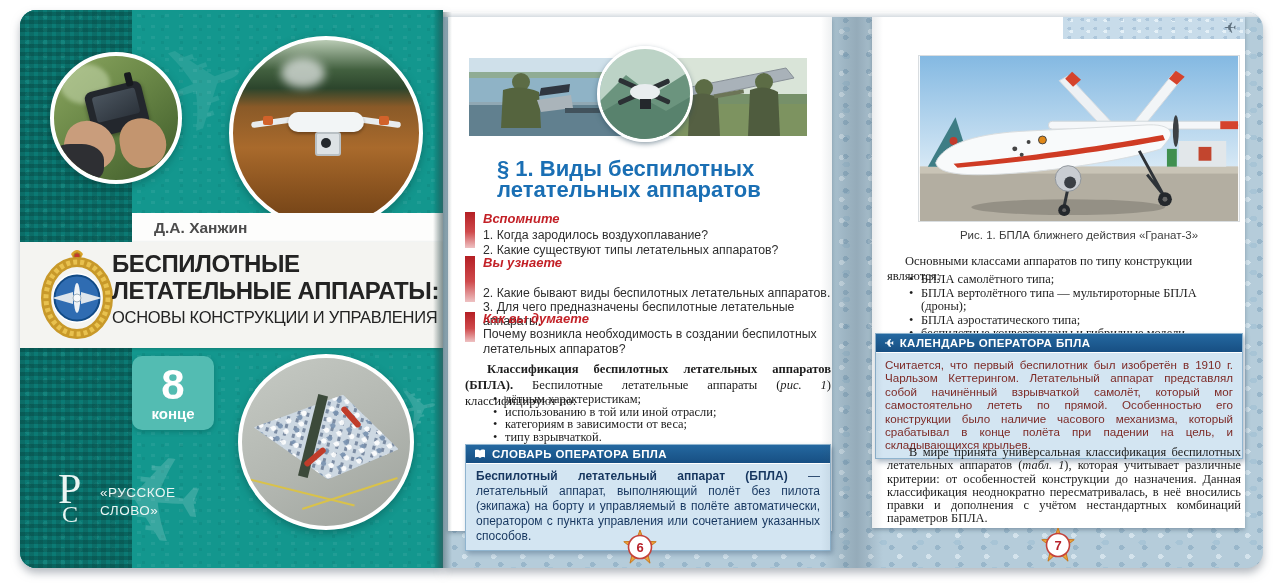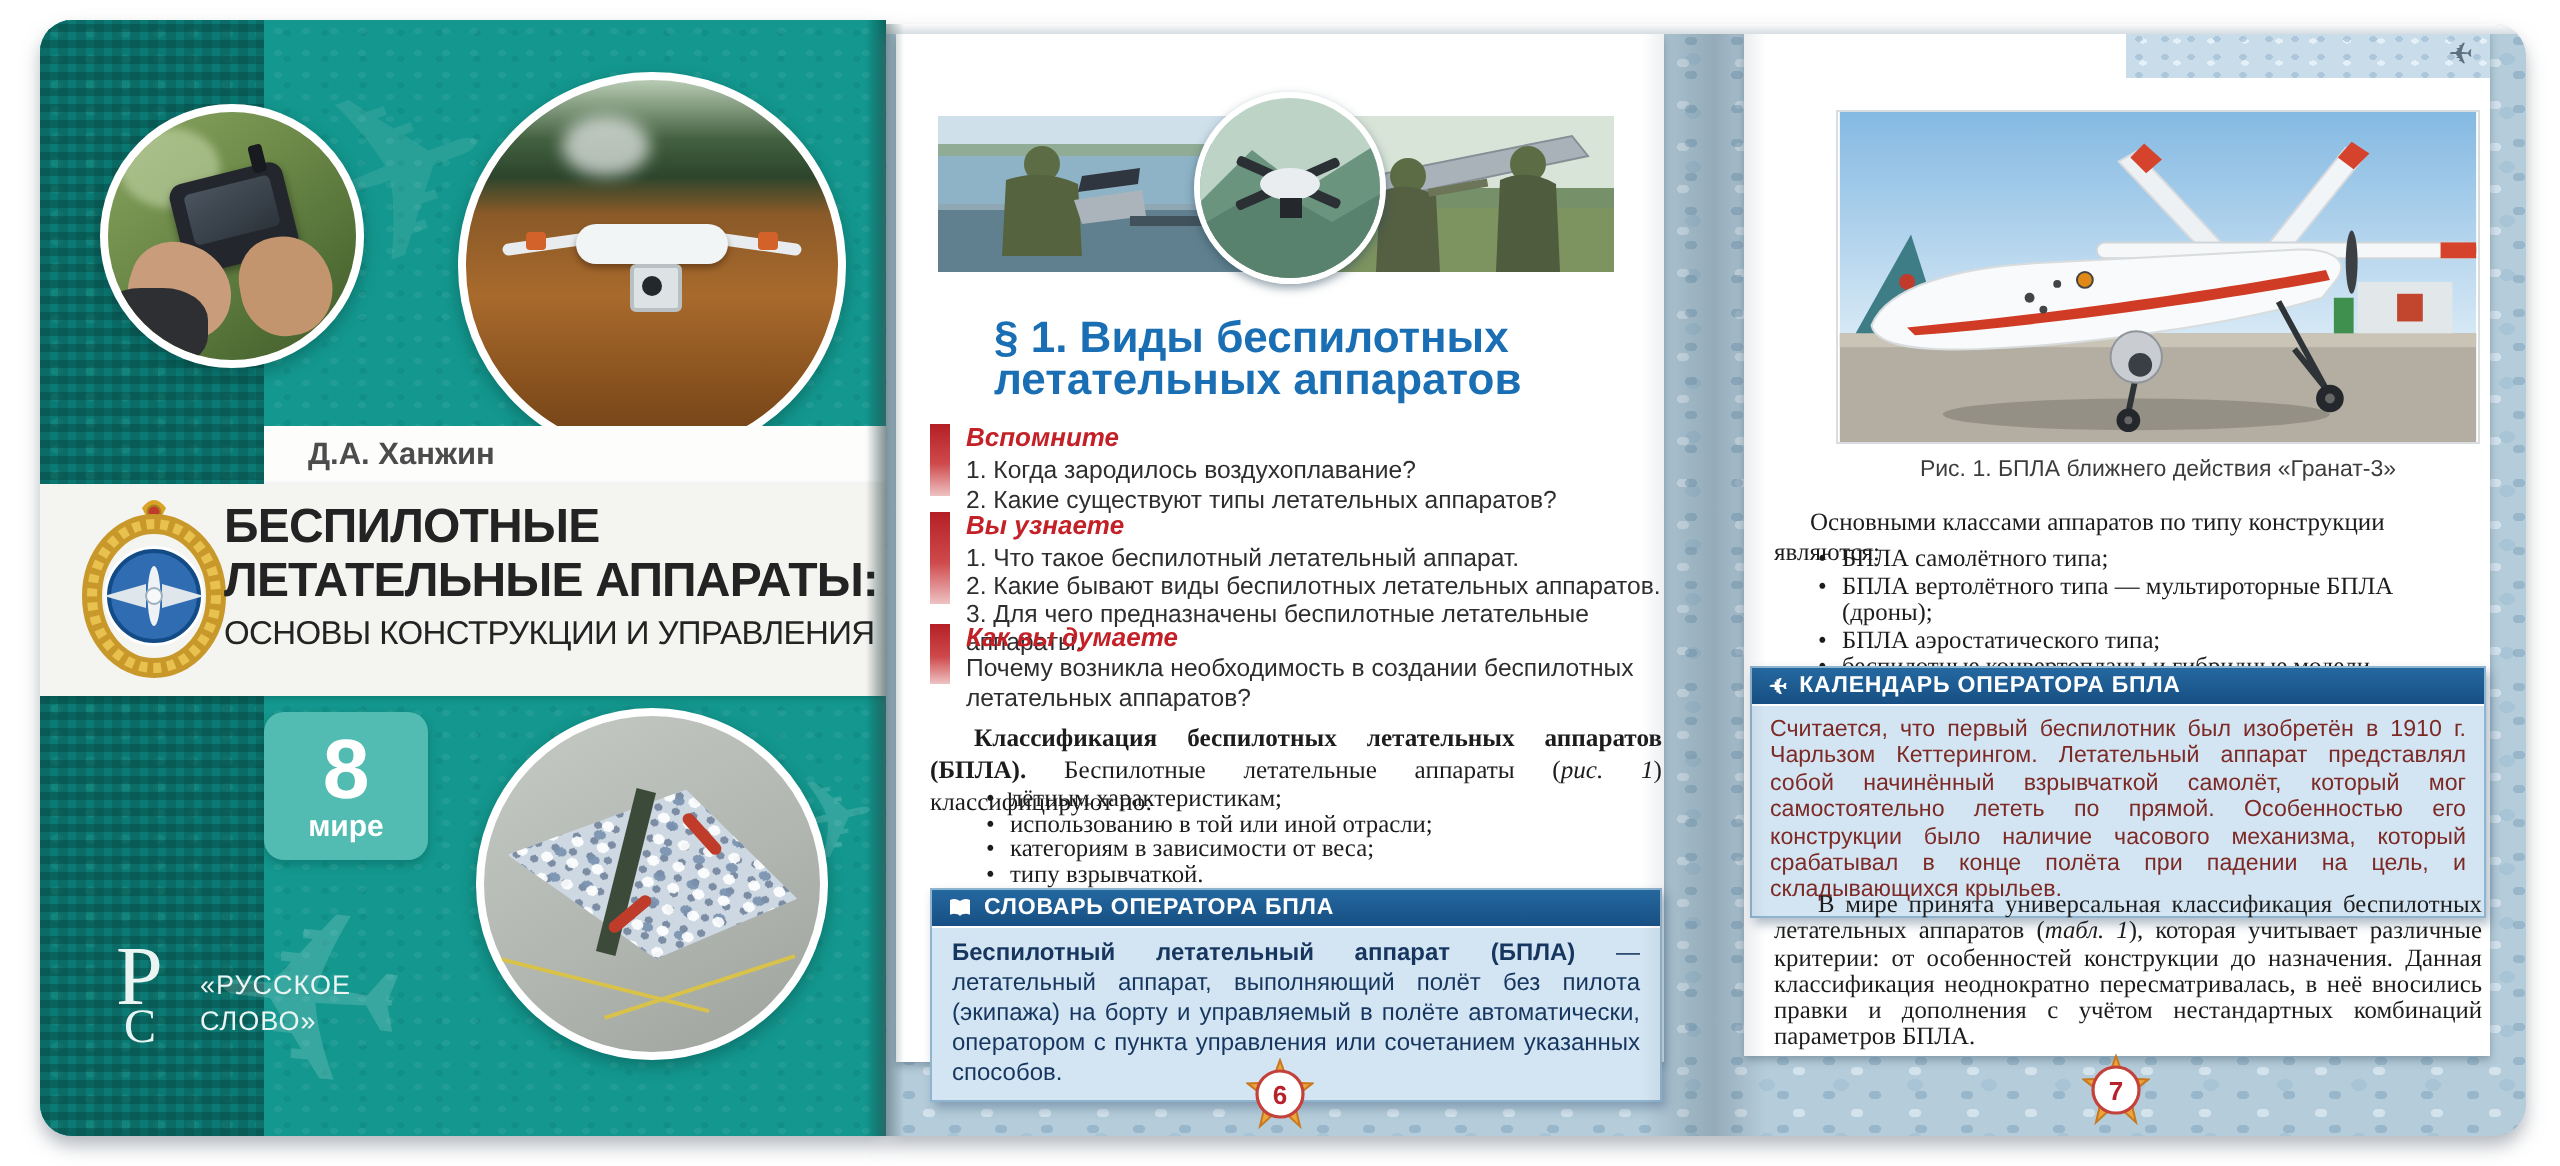--- a/index.html
+++ b/index.html
@@ -201,21 +201,21 @@
       </svg>
       <div class="title-txt">
         <div class="title-l">БЕСПИЛОТНЫЕ</div>
         <div class="title-l">ЛЕТАТЕЛЬНЫЕ АППАРАТЫ:</div>
         <div class="subtitle">ОСНОВЫ КОНСТРУКЦИИ И УПРАВЛЕНИЯ</div>
       </div>
     </div>
 
     <div class="badge">
       <div class="num">8</div>
-      <div class="lbl">мире</div>
+      <div class="lbl">конце</div>
     </div>
 
     <div class="circ c3">
       <div class="tether t1"></div>
       <div class="tether t2"></div>
       <div class="abs wing3"></div>
       <div class="abs spine3"></div>
       <div class="prop3a"></div>
       <div class="prop3b"></div>
     </div>
@@ -277,21 +277,20 @@
 
     <div class="p6-heading">§ 1. Виды беспилотных летательных аппаратов</div>
 
     <div class="redbar rb1"></div>
     <div class="sec-label sl1">Вспомните</div>
     <div class="sec-item ri0">1. Когда зародилось воздухоплавание?</div>
     <div class="sec-item ri1">2. Какие существуют типы летательных аппаратов?</div>
 
     <div class="redbar rb2"></div>
     <div class="sec-label sl2">Вы узнаете</div>
-    <div class="sec-item li0">1. Что такое беспилотный летательный аппарат.</div>
     <div class="sec-item li1">2. Какие бывают виды беспилотных летательных аппаратов.</div>
     <div class="sec-item li2">3. Для чего предназначены беспилотные летательные аппараты.</div>
 
     <div class="redbar rb3"></div>
     <div class="sec-label sl3">Как вы думаете</div>
     <div class="think-txt">Почему возникла необходимость в создании беспилотных летательных аппаратов?</div>
 
     <div class="p6-para serif">
       <b>Классификация беспилотных летательных аппаратов (БПЛА).</b>
       <span>Беспилотные летательные аппараты (</span><i class="ref">рис. 1</i><span>) классифицируют по:</span>

